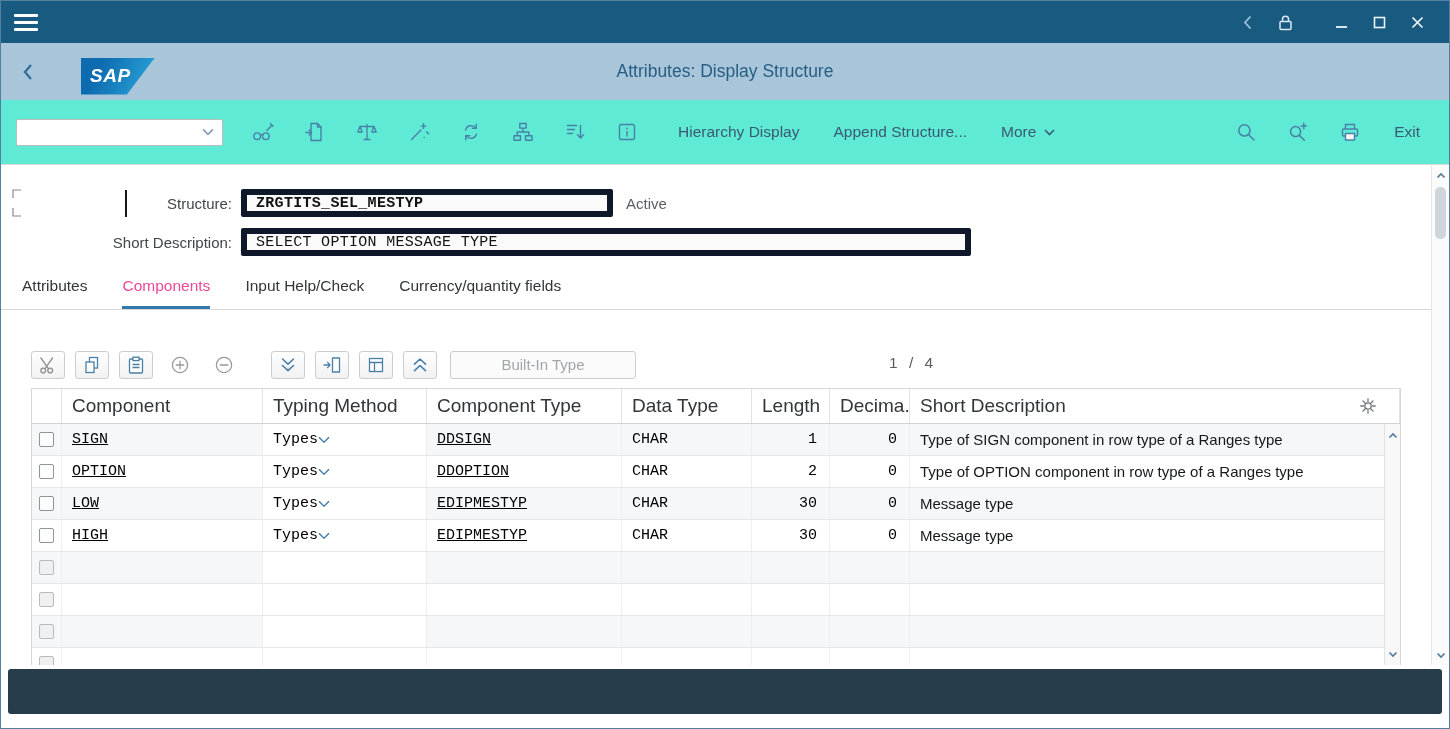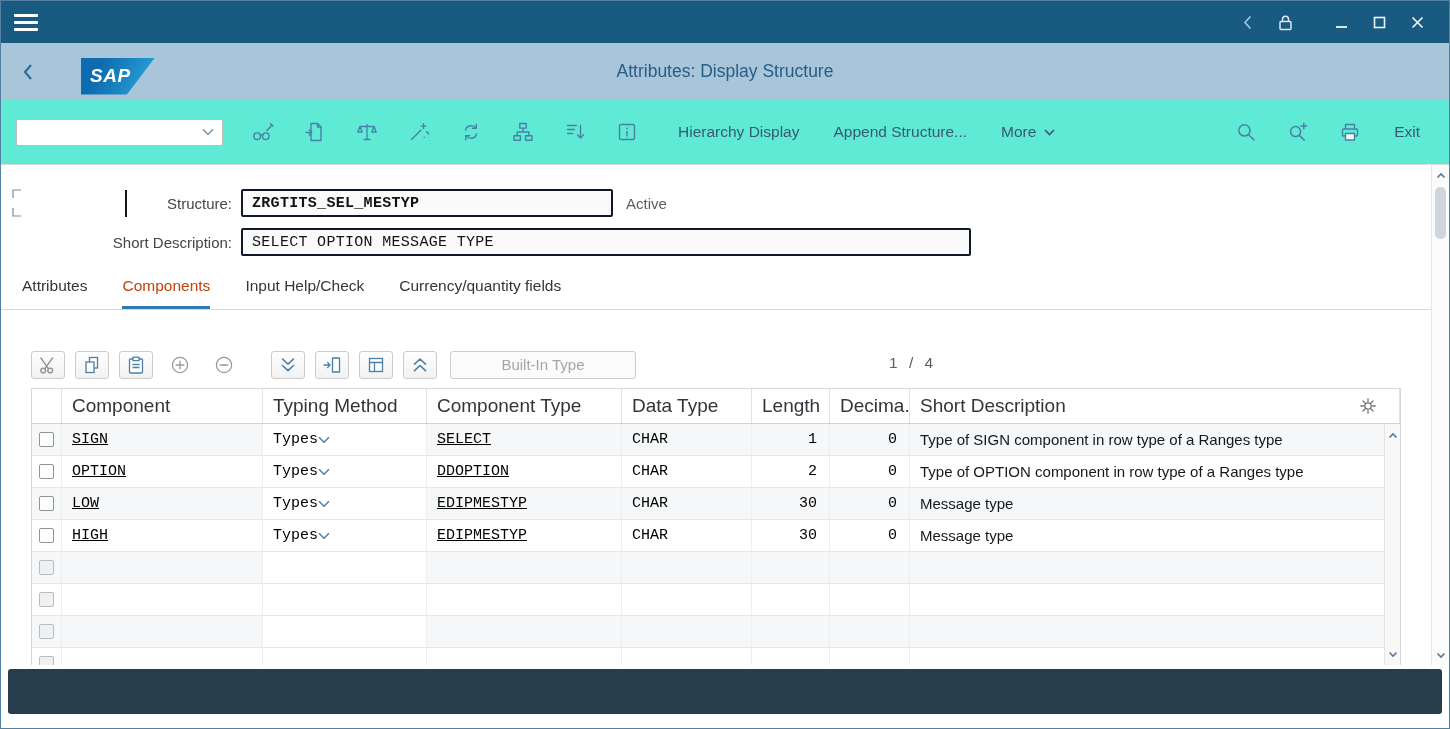--- a/index.html
+++ b/index.html
@@ -41,30 +41,30 @@
   .vscroll .arr { position: absolute; left: 0; width: 100%; height: 16px; display: flex; align-items: center; justify-content: center; cursor: pointer; }
   .vscroll .arr.up { top: 2px; } .vscroll .arr.down { bottom: 2px; }
   .vthumb { position: absolute; top: 22px; left: 3px; width: 11px; height: 52px; background: #cfd6db; border-radius: 5px; cursor: grab; }
 
   .corner-marks { position: absolute; left: 10px; top: 23px; }
   .cursor-bar { position: absolute; left: 124px; top: 25px; width: 2px; height: 27px; background: #161616; }
 
   .form-area { padding-top: 24px; }
   .form-row { display: flex; align-items: center; margin-bottom: 11px; }
   .form-label { width: 240px; text-align: right; padding-right: 9px; font-size: 15px; color: #42464a; }
-  .field { height: 28px; background: #fafafa; border: 2px solid #0f172a; border-radius: 2px; display: flex; align-items: center; }
+  .field { height: 28px; background: #fafafa; border: 6px solid #0f172a; border-radius: 2px; display: flex; align-items: center; }
   .field input { border: none; background: transparent; outline: none; font-family: "Liberation Mono", "DejaVu Sans Mono", monospace; font-size: 15px; color: #121212; width: 100%; padding: 0 9px; letter-spacing: .3px; }
   .field.structure { width: 372px; }
   .field.structure input { font-weight: 700; }
   .field.shortdesc { width: 730px; }
   .active-label { margin-left: 13px; font-size: 15px; color: #5b5e61; }
 
   .tabs { display: flex; gap: 35px; padding: 0 21px; margin-top: 12px; border-bottom: 1px solid #d8d8d8; }
   .tab { padding: 9px 0 11px; font-size: 15.5px; color: #32363a; cursor: pointer; }
-  .tab.active { color: #c2410c; border-bottom: 3px solid #3379ab; }
+  .tab.active { color: #ec4899; border-bottom: 3px solid #3379ab; }
 
   
   .grid-area { margin-top: 40px; padding: 0 30px; position: relative; }
   .grid-toolbar { display: flex; align-items: center; margin-bottom: 9px; position: relative; height: 29px; gap: 8px; }
   .gbtn { min-width: 34px; height: 28px; border: 1px solid #cccccc; border-radius: 3px; background: linear-gradient(#ffffff, #f2f2f2); display: flex; align-items: center; justify-content: center; margin-right: 2px; cursor: pointer; }
   .gbtn.noborder { border: none; background: none; }
   .gtb-gap { width: 12px; }
   .builtin { width: 186px; height: 28px; border: 1px solid #cccccc; border-radius: 3px; background: #fbfbfb; color: #a3a6a8; font-size: 15px; display: flex; align-items: center; justify-content: center; margin-left: 3px; }
   .row-indicator { position: absolute; left: 858px; top: 4px; font-size: 15.5px; color: #5b5e61; word-spacing: 7px; }
 
@@ -381,21 +381,21 @@
             <div class="td">
                 <span class="mono link">SIGN</span>
               </div>
             <div class="td typing">
                 <span class="mono">Types</span>
                 <svg width="12" height="8" viewBox="0 0 12 8">
                   <path d="M1 1.2 L6 6.2 L11 1.2" fill="none" stroke="#4a80a8" stroke-width="1.5"></path>
                 </svg>
               </div>
             <div class="td">
-                <span class="mono link">SELECT</span>
+                <span class="mono link">DDSIGN</span>
               </div>
             <div class="td">
                 <span class="mono">CHAR</span>
               </div>
             <div class="td num">
                 <span class="mono">1</span>
               </div>
             <div class="td num">
                 <span class="mono">0</span>
               </div>

